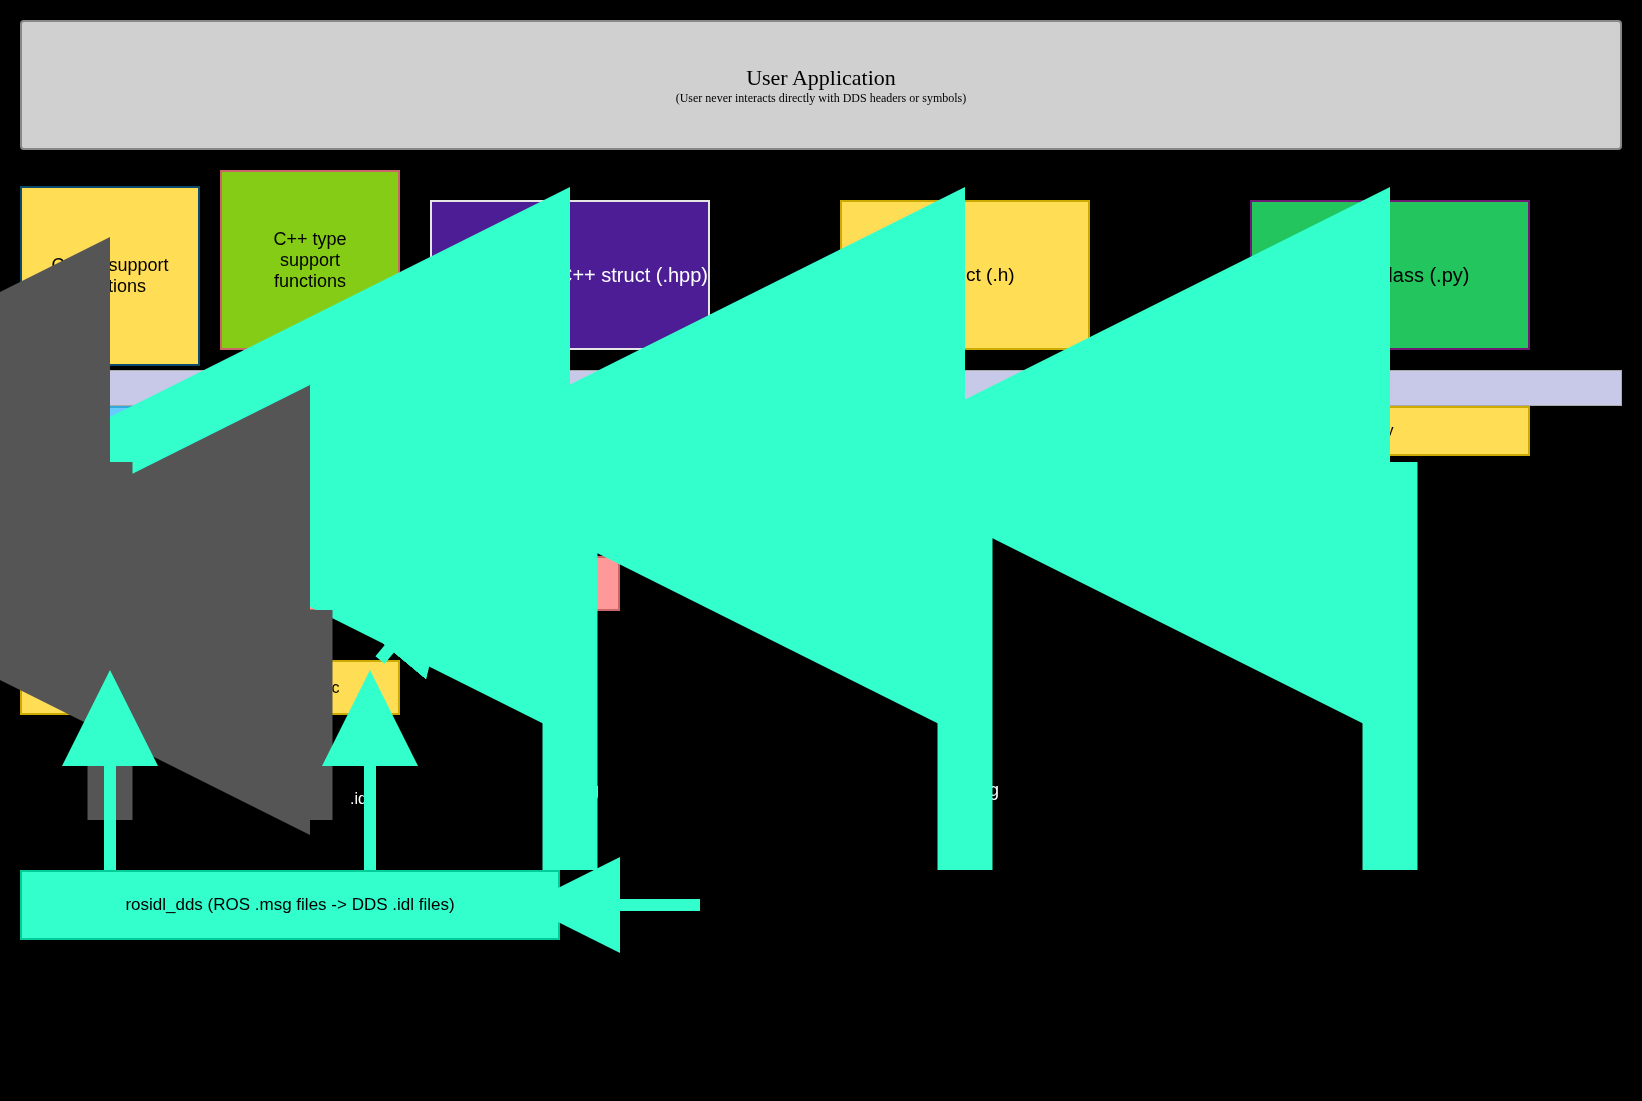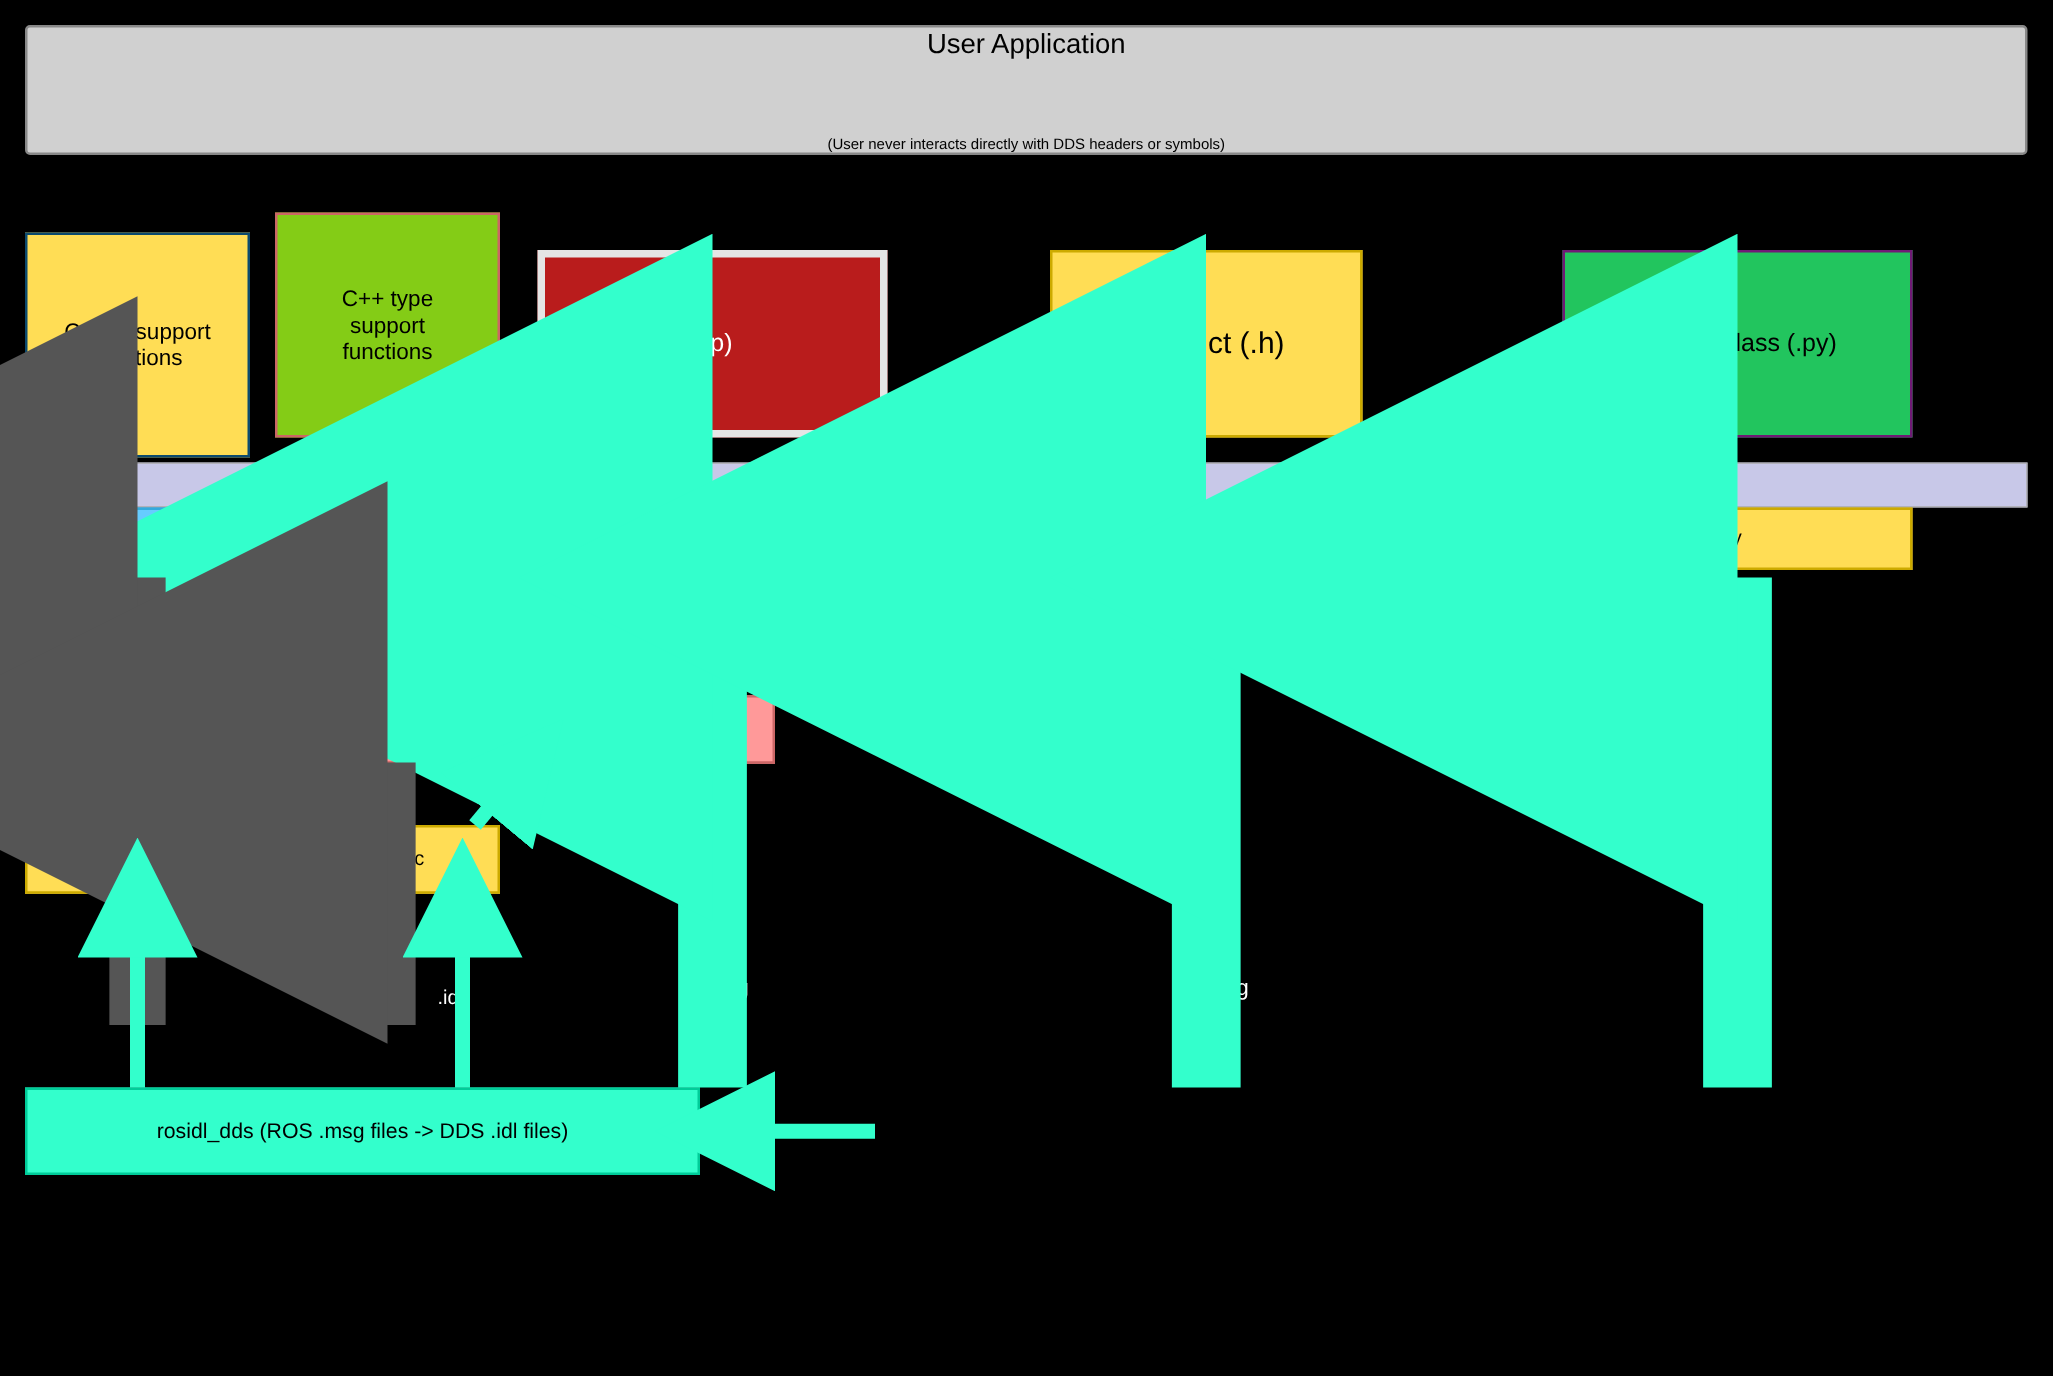--- a/index.html
+++ b/index.html
@@ -18,28 +18,29 @@
       background: #000;
       position: relative;
     }
 
     
     .user-app-box {
       position: absolute;
       top: 20px;
       left: 20px;
       right: 20px;
-      height: 104px;
+      height: 130px;
       background: #d0d0d0;
       border: 2px solid #888;
       border-radius: 4px;
       display: flex;
       flex-direction: column;
       align-items: center;
-      justify-content: space-between;
+      justify-content: center;
+      font-family: Liberation Serif, serif;
     }
 
     .user-app-title {
       font-size: 22px;
       color: #000;
       font-weight: normal;
     }
 
     .user-app-subtitle {
       font-size: 12px;
@@ -115,43 +116,43 @@
       padding: 24px;
     }
 
     
     .cpp-struct {
       position: absolute;
       top: 200px;
       left: 430px;
       width: 280px;
       height: 150px;
-      background: #b91c1c;
-      border: 6px solid #e5e5e5;
-      display: flex;
-      align-items: center;
-      justify-content: flex-start;
+      background: #4c1d95;
+      border: 2px solid #e5e5e5;
+      display: flex;
+      align-items: center;
+      justify-content: flex-end;
       font-size: 20px;
       color: #fff;
       text-align: center;
     }
 
     
     .c-struct {
       position: absolute;
       top: 200px;
       left: 840px;
       width: 250px;
       height: 150px;
       background: #ffdd55;
       border: 2px solid #ccaa00;
       display: flex;
       align-items: center;
       justify-content: center;
-      font-size: 24px;
+      font-size: 19px;
       color: #000;
       text-align: center;
     }
 
     
     .python-class {
       position: absolute;
       top: 200px;
       left: 1250px;
       width: 280px;

